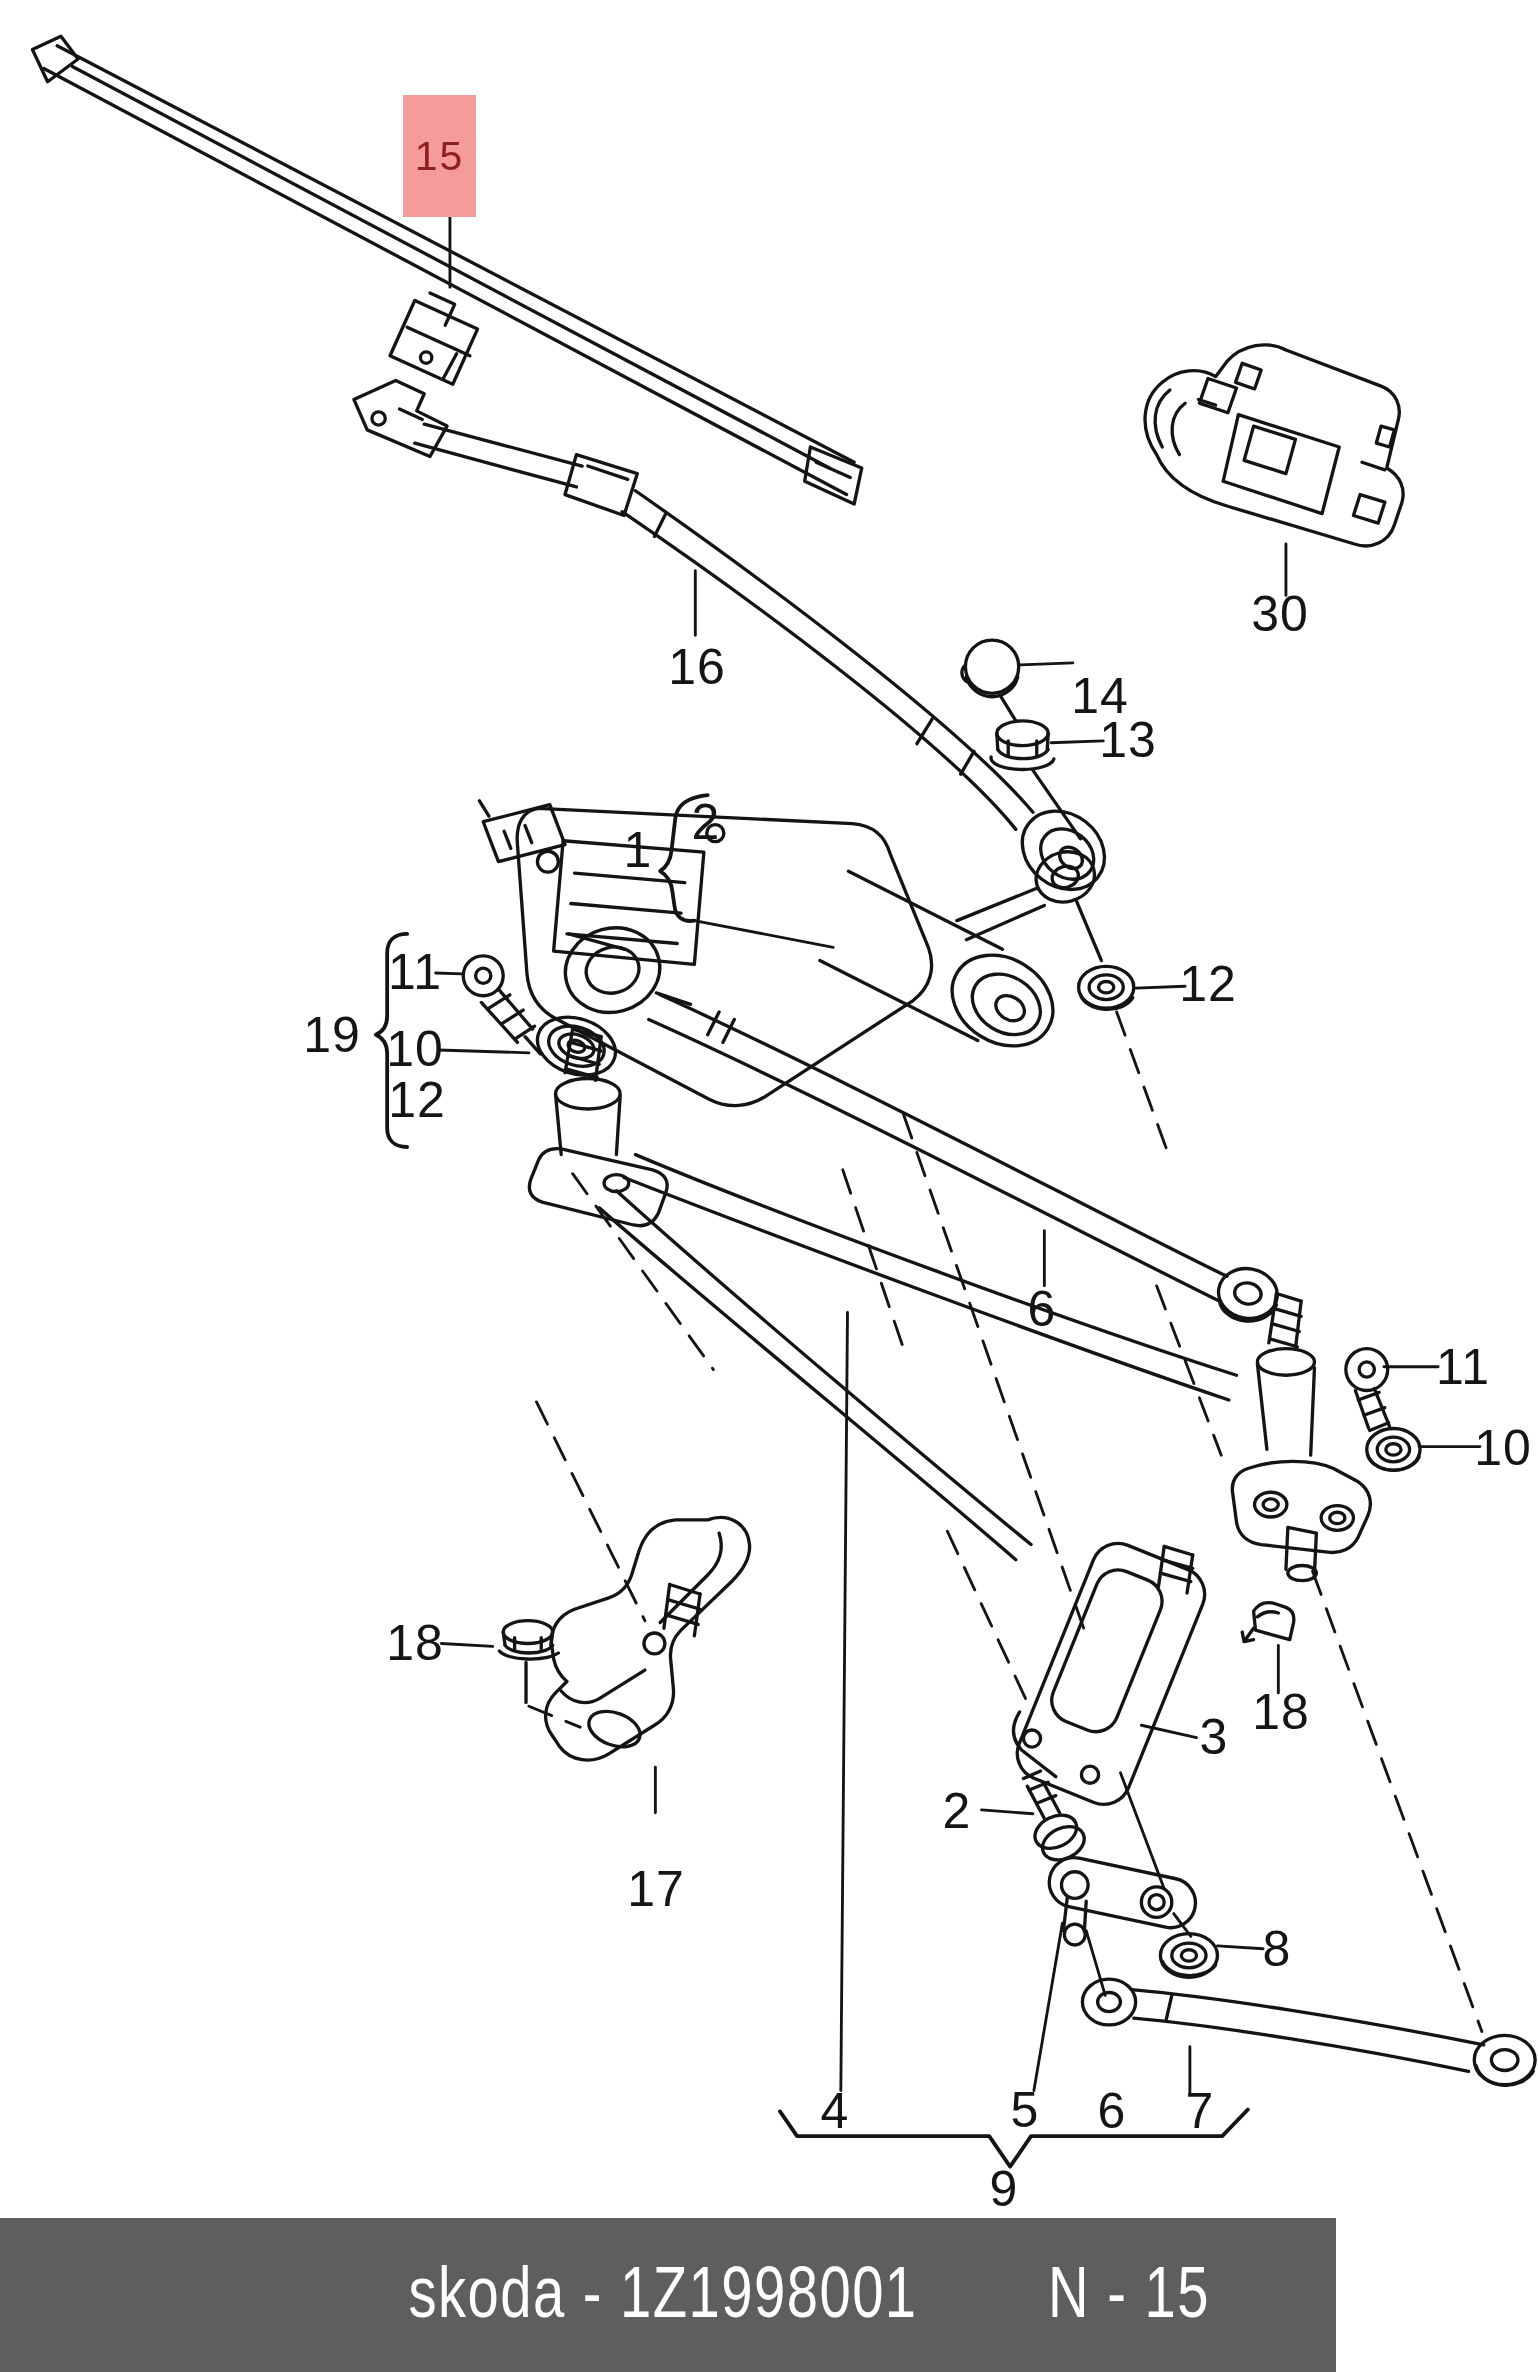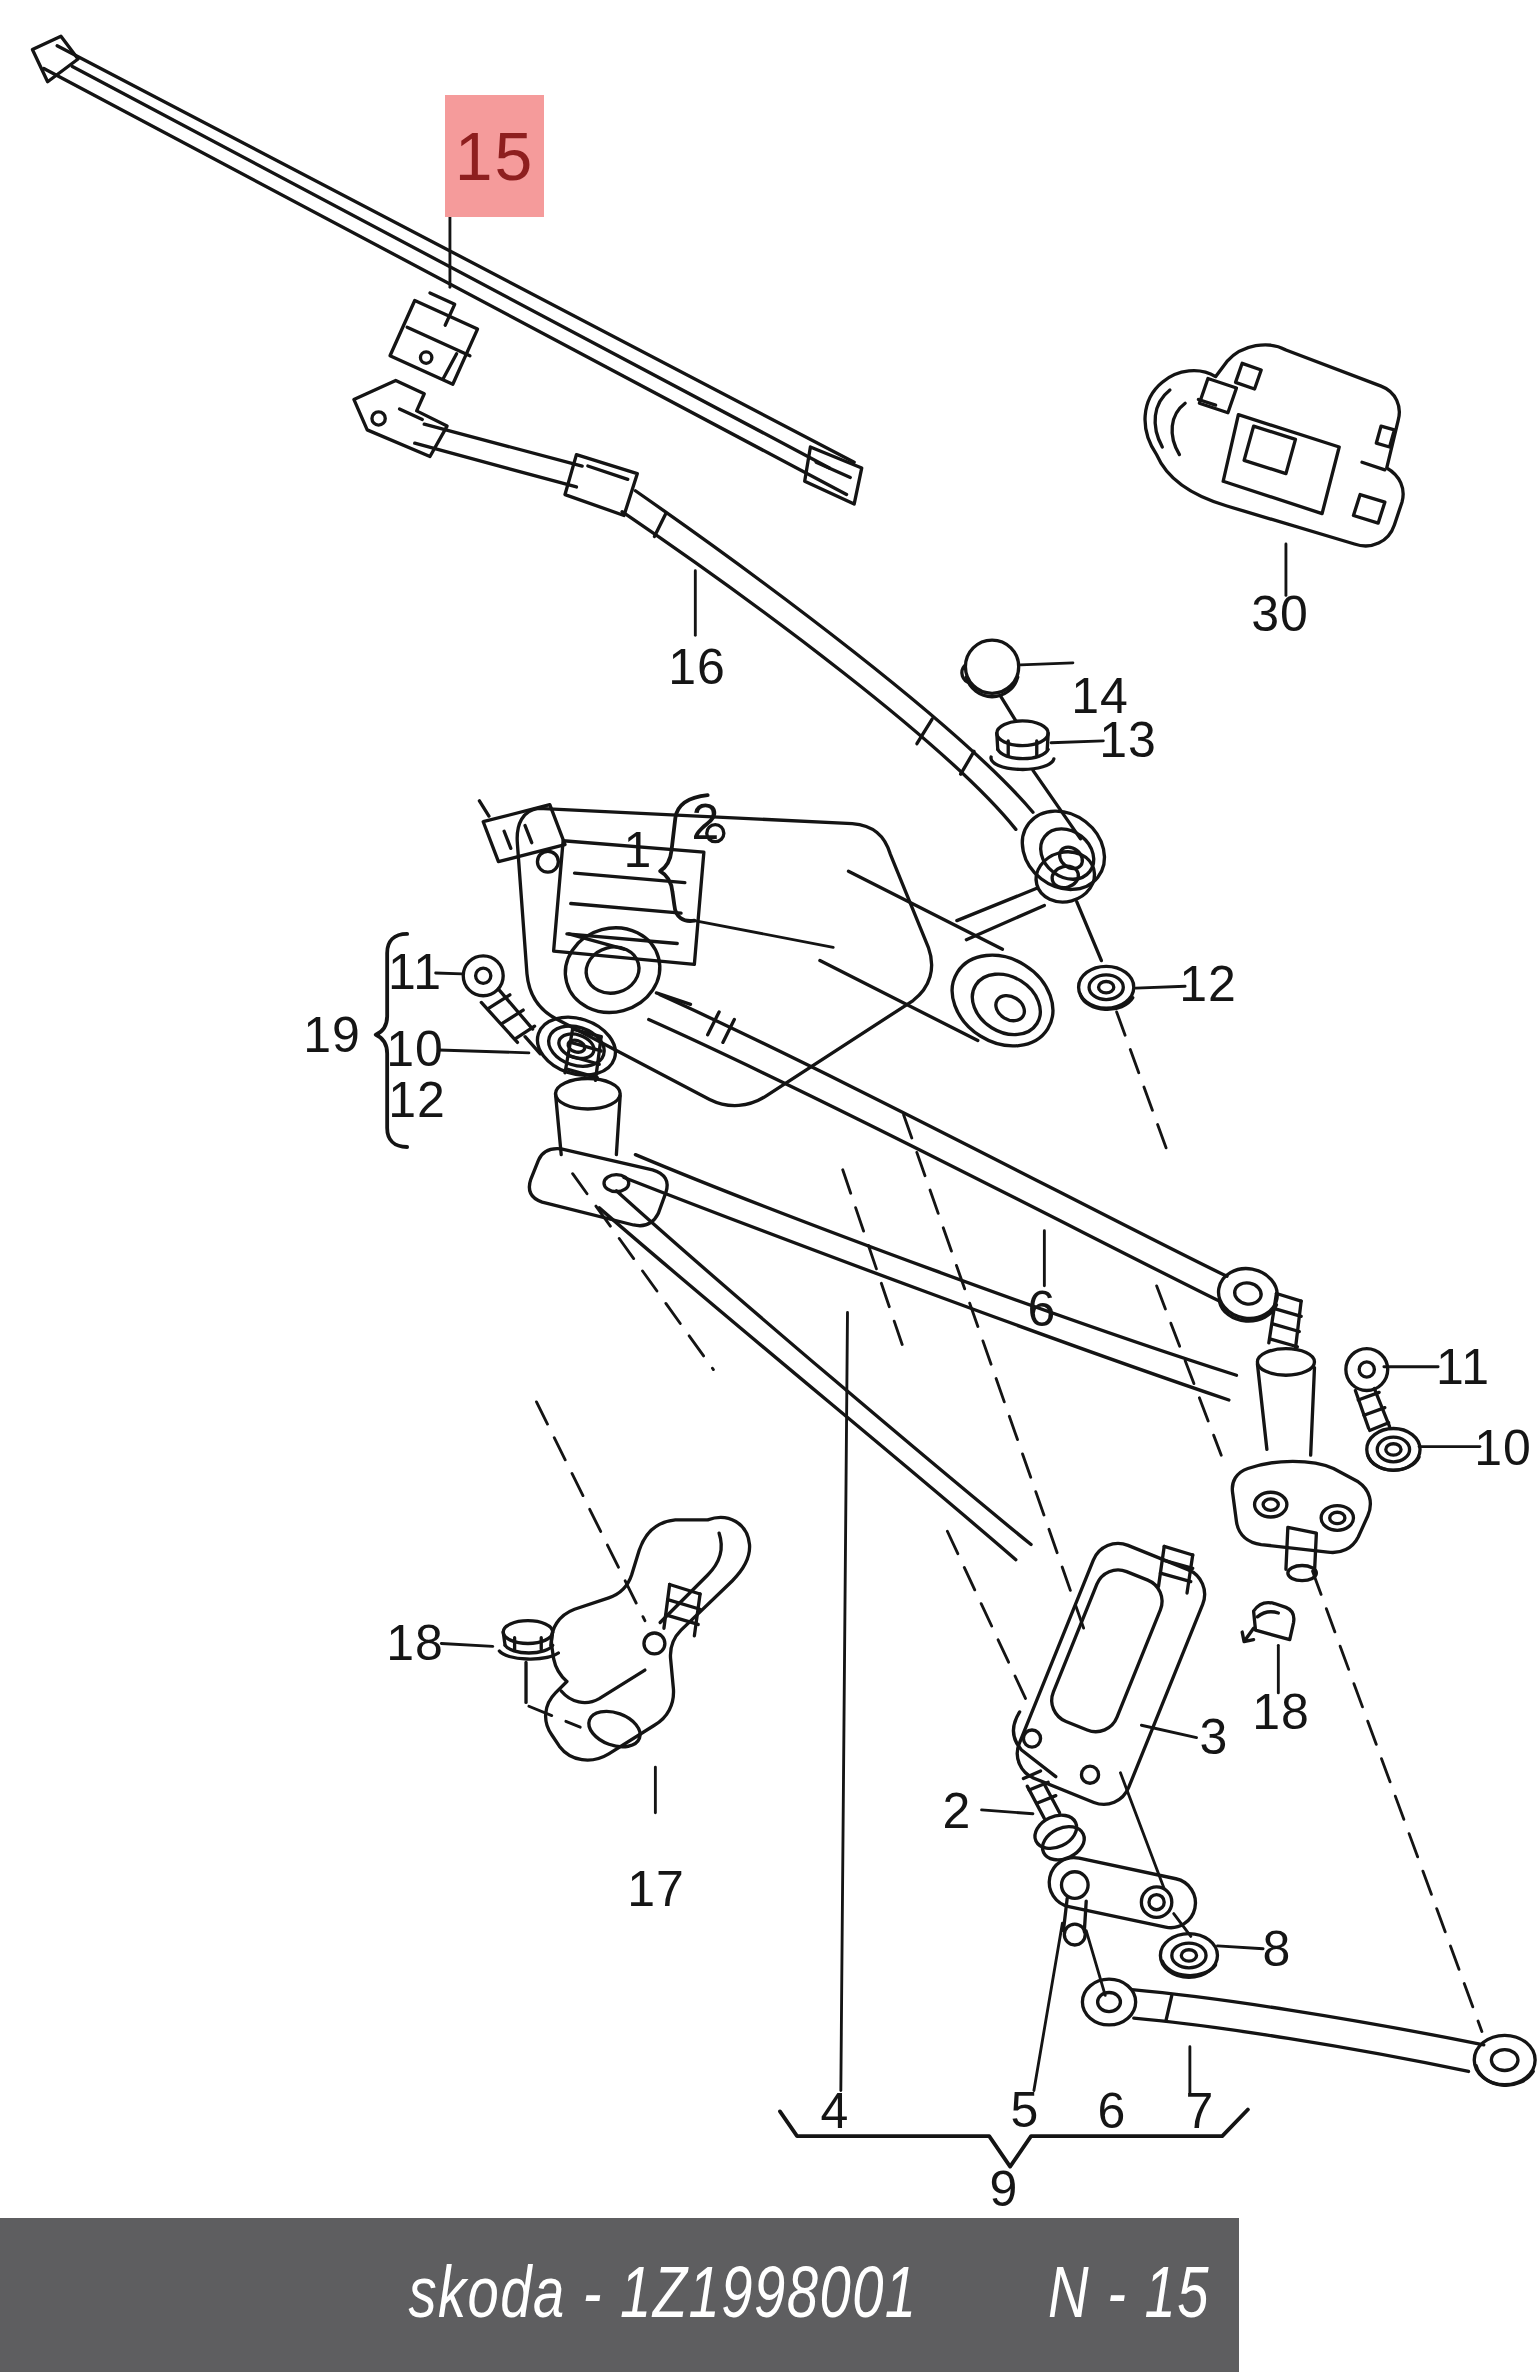--- a/index.html
+++ b/index.html
@@ -6,26 +6,26 @@
   .stage{
     position:relative;width:1539px;height:2372px;background:#ffffff;
     font-family:"Liberation Sans",sans-serif;overflow:hidden;
   }
   .drawing{position:absolute;left:0;top:0;width:1539px;height:2372px;}
   .part-label{
     position:absolute;transform:translate(-50%,-50%);
     font-size:50px;line-height:1;color:#151515;letter-spacing:1px;white-space:nowrap;
   }
   .hl-box{
-    position:absolute;left:403px;top:95px;width:99px;height:122px;
+    position:absolute;left:403px;top:95px;width:73px;height:122px;
     display:flex;align-items:center;justify-content:center;
-    font-size:68px;letter-spacing:1.9px;margin-left:42px;
+    font-size:41px;letter-spacing:1.9px;
   }
   .footer-bar{
-    position:absolute;left:0;top:2218px;width:1239px;height:154px;font-style:italic;
+    position:absolute;left:0;top:2218px;width:1336px;height:154px;
   }
   .footer-text{
     position:absolute;top:50%;white-space:nowrap;
     font-size:72px;letter-spacing:1.9px;
     transform:translate(-50%,-54%) scaleX(0.78);
   }
   .footer-left{left:663px;}
   .footer-right{left:1129px;}
   svg *{vector-effect:none;}
 </style>

